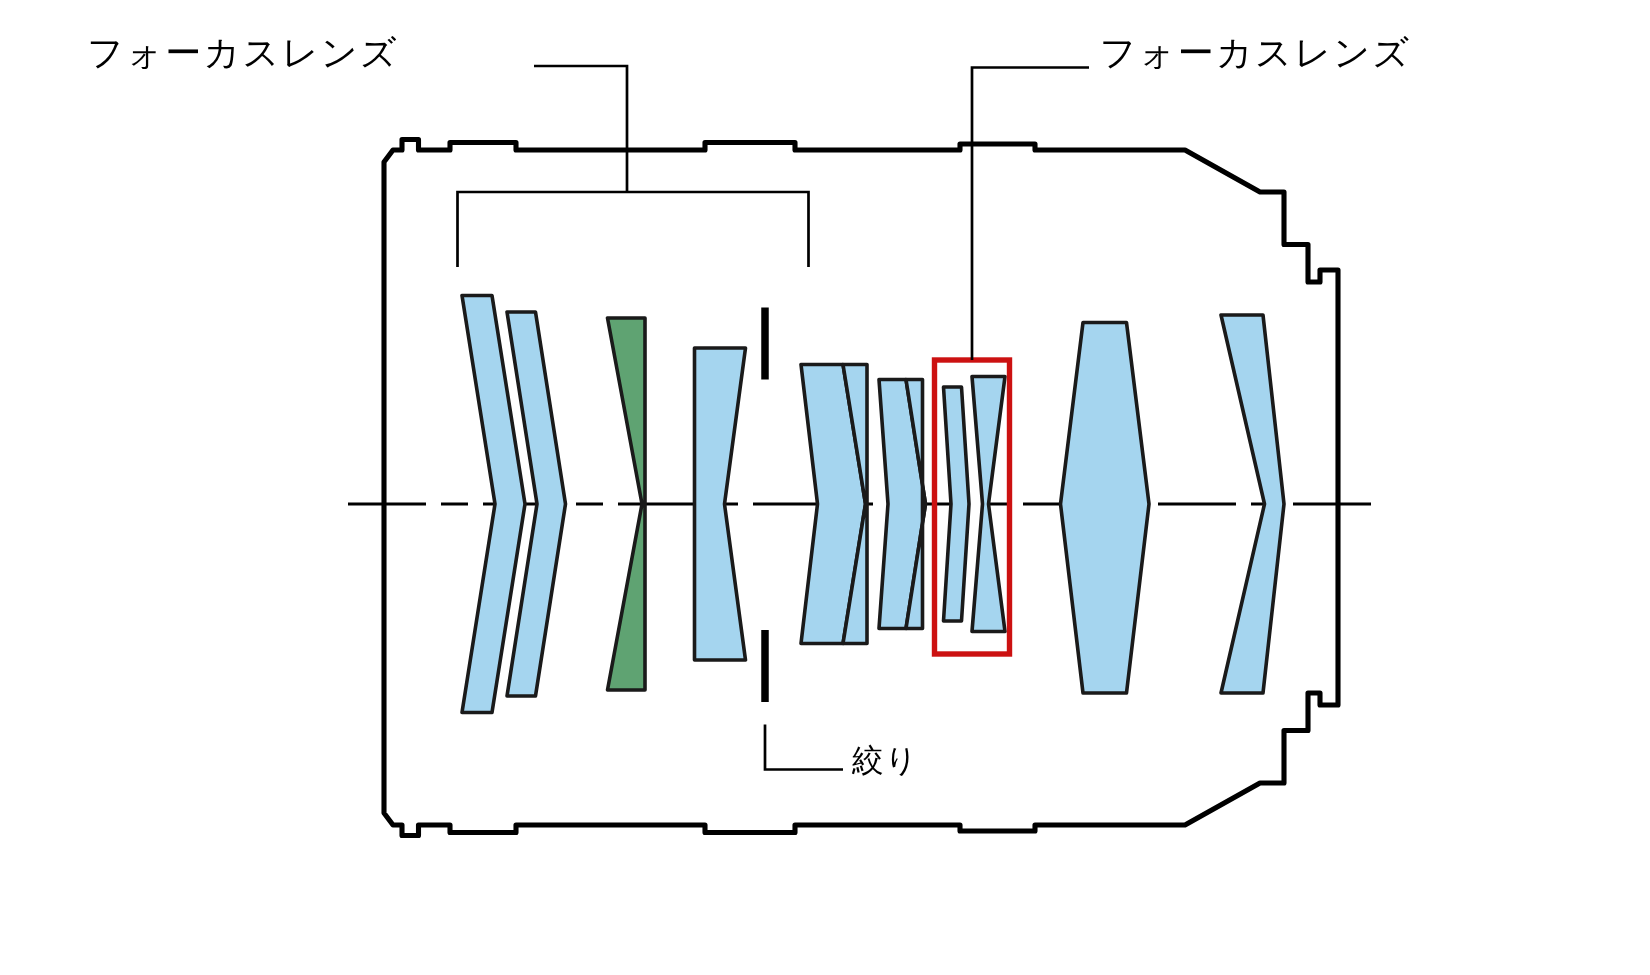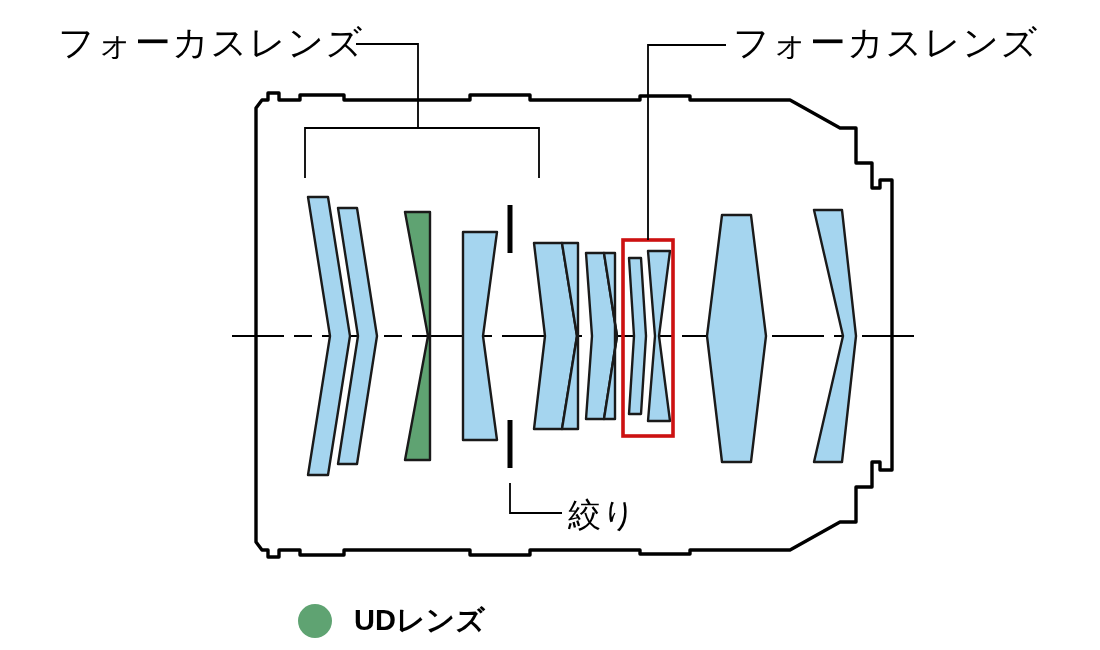--- a/index.html
+++ b/index.html
@@ -27,37 +27,37 @@
     height: 650px;
     display: block;
   }
   .lbl {
     position: absolute;
     color: #000000;
     white-space: nowrap;
     font-family: "Liberation Sans", sans-serif;
   }
   .lbl-cjk {
-    font-size: 36px;
+    font-size: 24px;
     letter-spacing: 1.5px;
     font-weight: 400;
     text-align: center;
   }
   #label-focus-lens {
     left: 58px;
     top: 19px;
   }
   #label-is-system {
     left: 733px;
     top: 19px;
   }
   #label-aperture {
     left: 568px;
     top: 493px;
-    font-size: 33px;
+    font-size: 21px;
     letter-spacing: 1px;
   }
   #legend {
     position: absolute;
     left: 298px;
     top: 601px;
     display: flex;
     align-items: center;
     gap: 22px;
   }
@@ -150,18 +150,14 @@
     </g>
 
   </svg>
 
   <div class="lbl lbl-cjk" id="label-focus-lens">フォーカスレンズ</div>
 
   <div class="lbl lbl-cjk" id="label-is-system">フォーカスレンズ</div>
 
   <div class="lbl" id="label-aperture">絞り</div>
 
-  <div id="legend">
-    <div id="legend-swatch"></div>
-    <div id="legend-label">UDレンズ</div>
-  </div>
 
 </div>
 
 </body></html>

